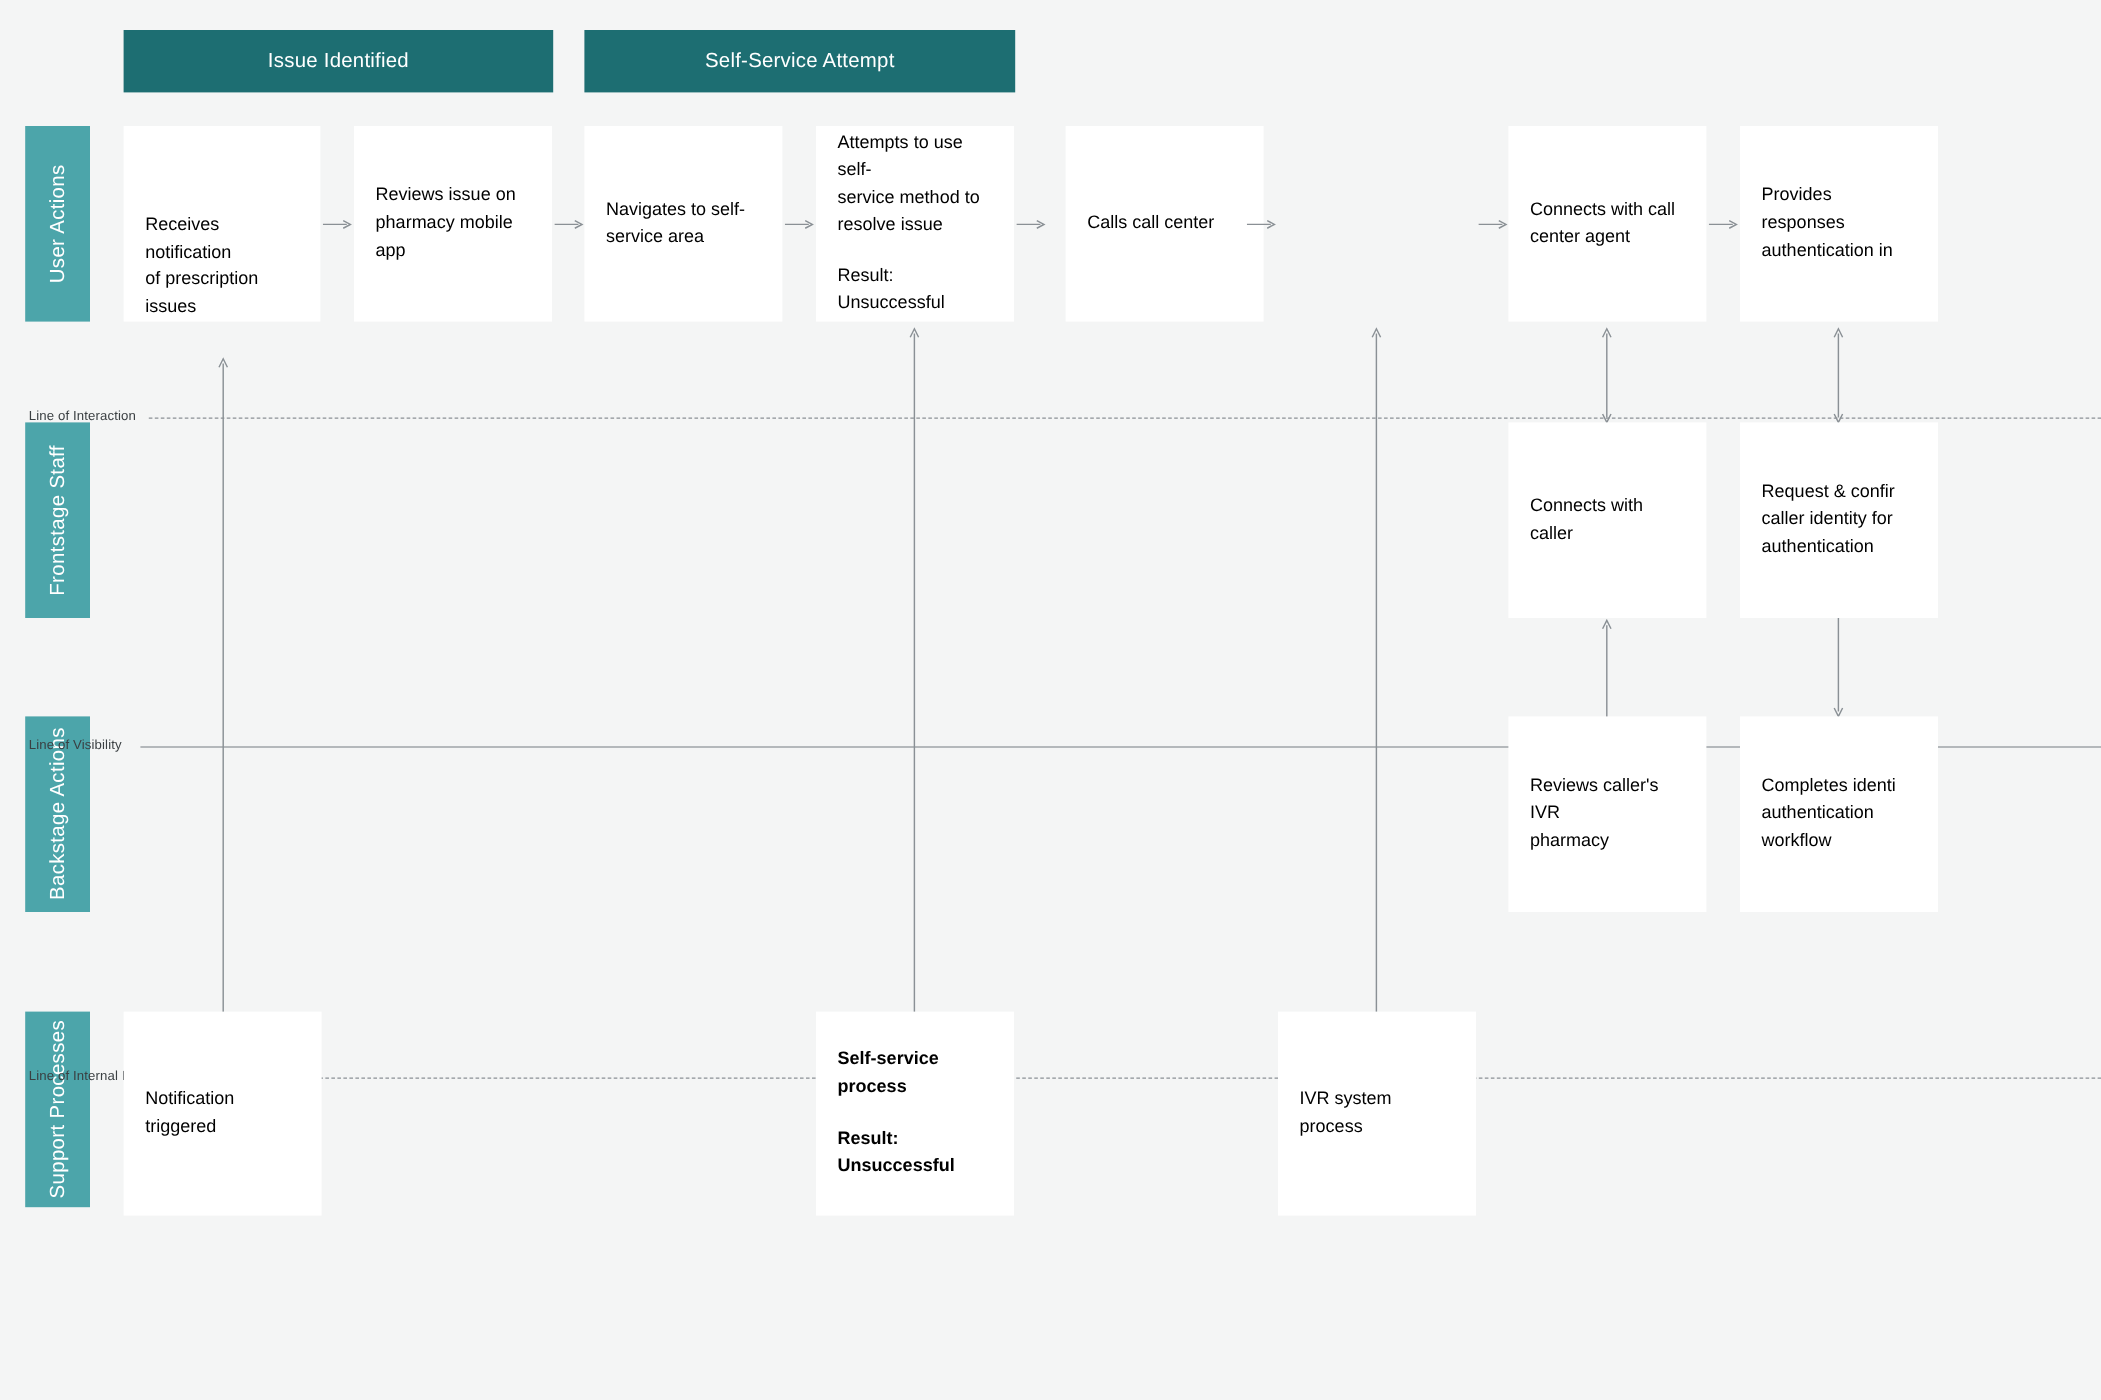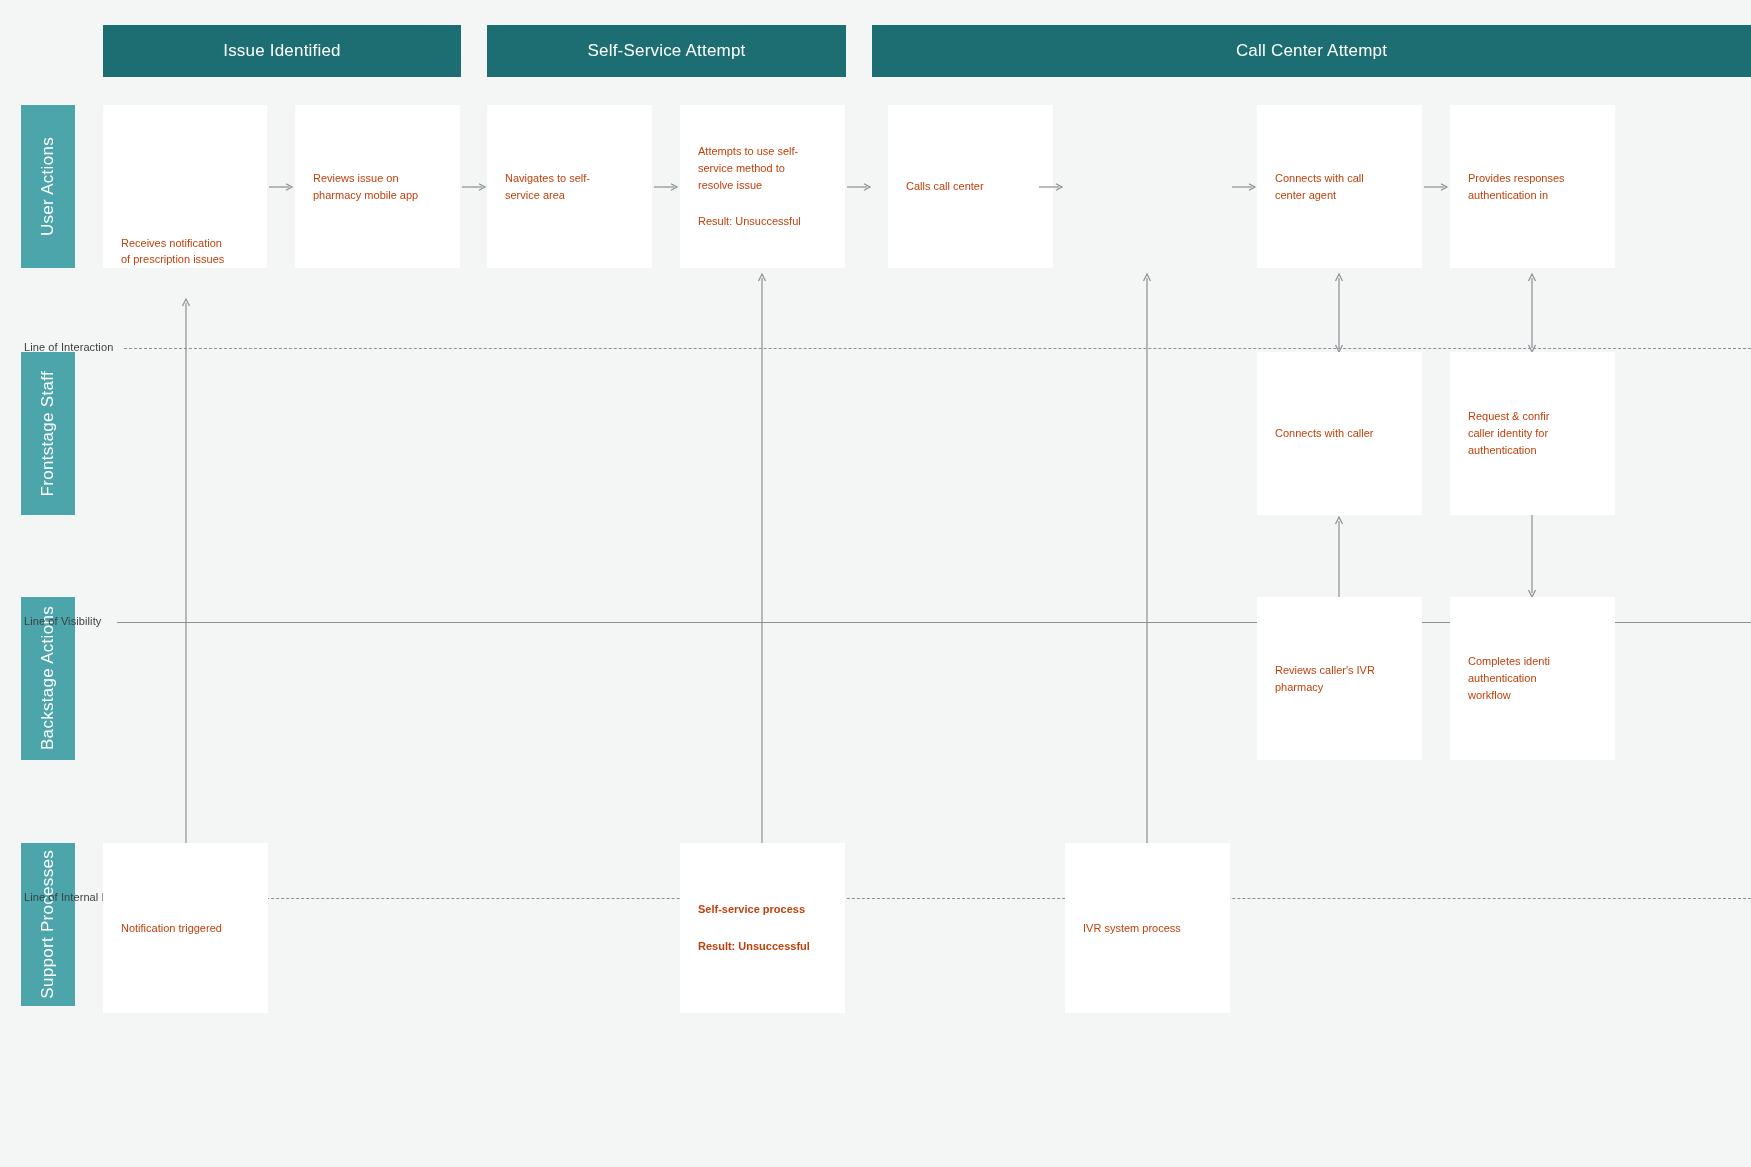--- a/index.html
+++ b/index.html
@@ -43,21 +43,21 @@
   .sep-line.solid{border-top:1px solid #8a9095;}
 
   
   .card{
     position:absolute;background:#ffffff;
     box-sizing:border-box;
     display:flex;flex-direction:column;justify-content:center;
     padding:0 18px;
   }
   .card .line{
-    font-size:11px;color:#c2410c;line-height:1.52;
+    font-size:15px;color:#000000;line-height:1.52;
   }
   .card .line.gap{margin-top:20px;}
 
   
   .harrow{position:absolute;height:10px;}
   .harrow svg{display:block;}
 
   
   .vline{position:absolute;width:10px;}
   .vline svg{display:block;}
@@ -66,23 +66,20 @@
 <body>
 
 <div id="canvas">
 
   <div class="phase" style="left:103px;top:25px;width:358px;">
     <span>Issue Identified</span>
   </div>
   <div class="phase" style="left:487px;top:25px;width:359px;">
     <span>Self-Service Attempt</span>
   </div>
-  <div class="phase" style="left:872px;top:25px;width:879px;">
-    <span>Call Center Attempt</span>
-  </div>
 
   <div class="lane-label" style="top:105px;height:163px;">
     <span>User Actions</span>
   </div>
   <div class="lane-label" style="top:352px;height:163px;">
     <span>Frontstage Staff</span>
   </div>
   <div class="lane-label" style="top:597px;height:163px;">
     <span>Backstage Actions</span>
   </div>

